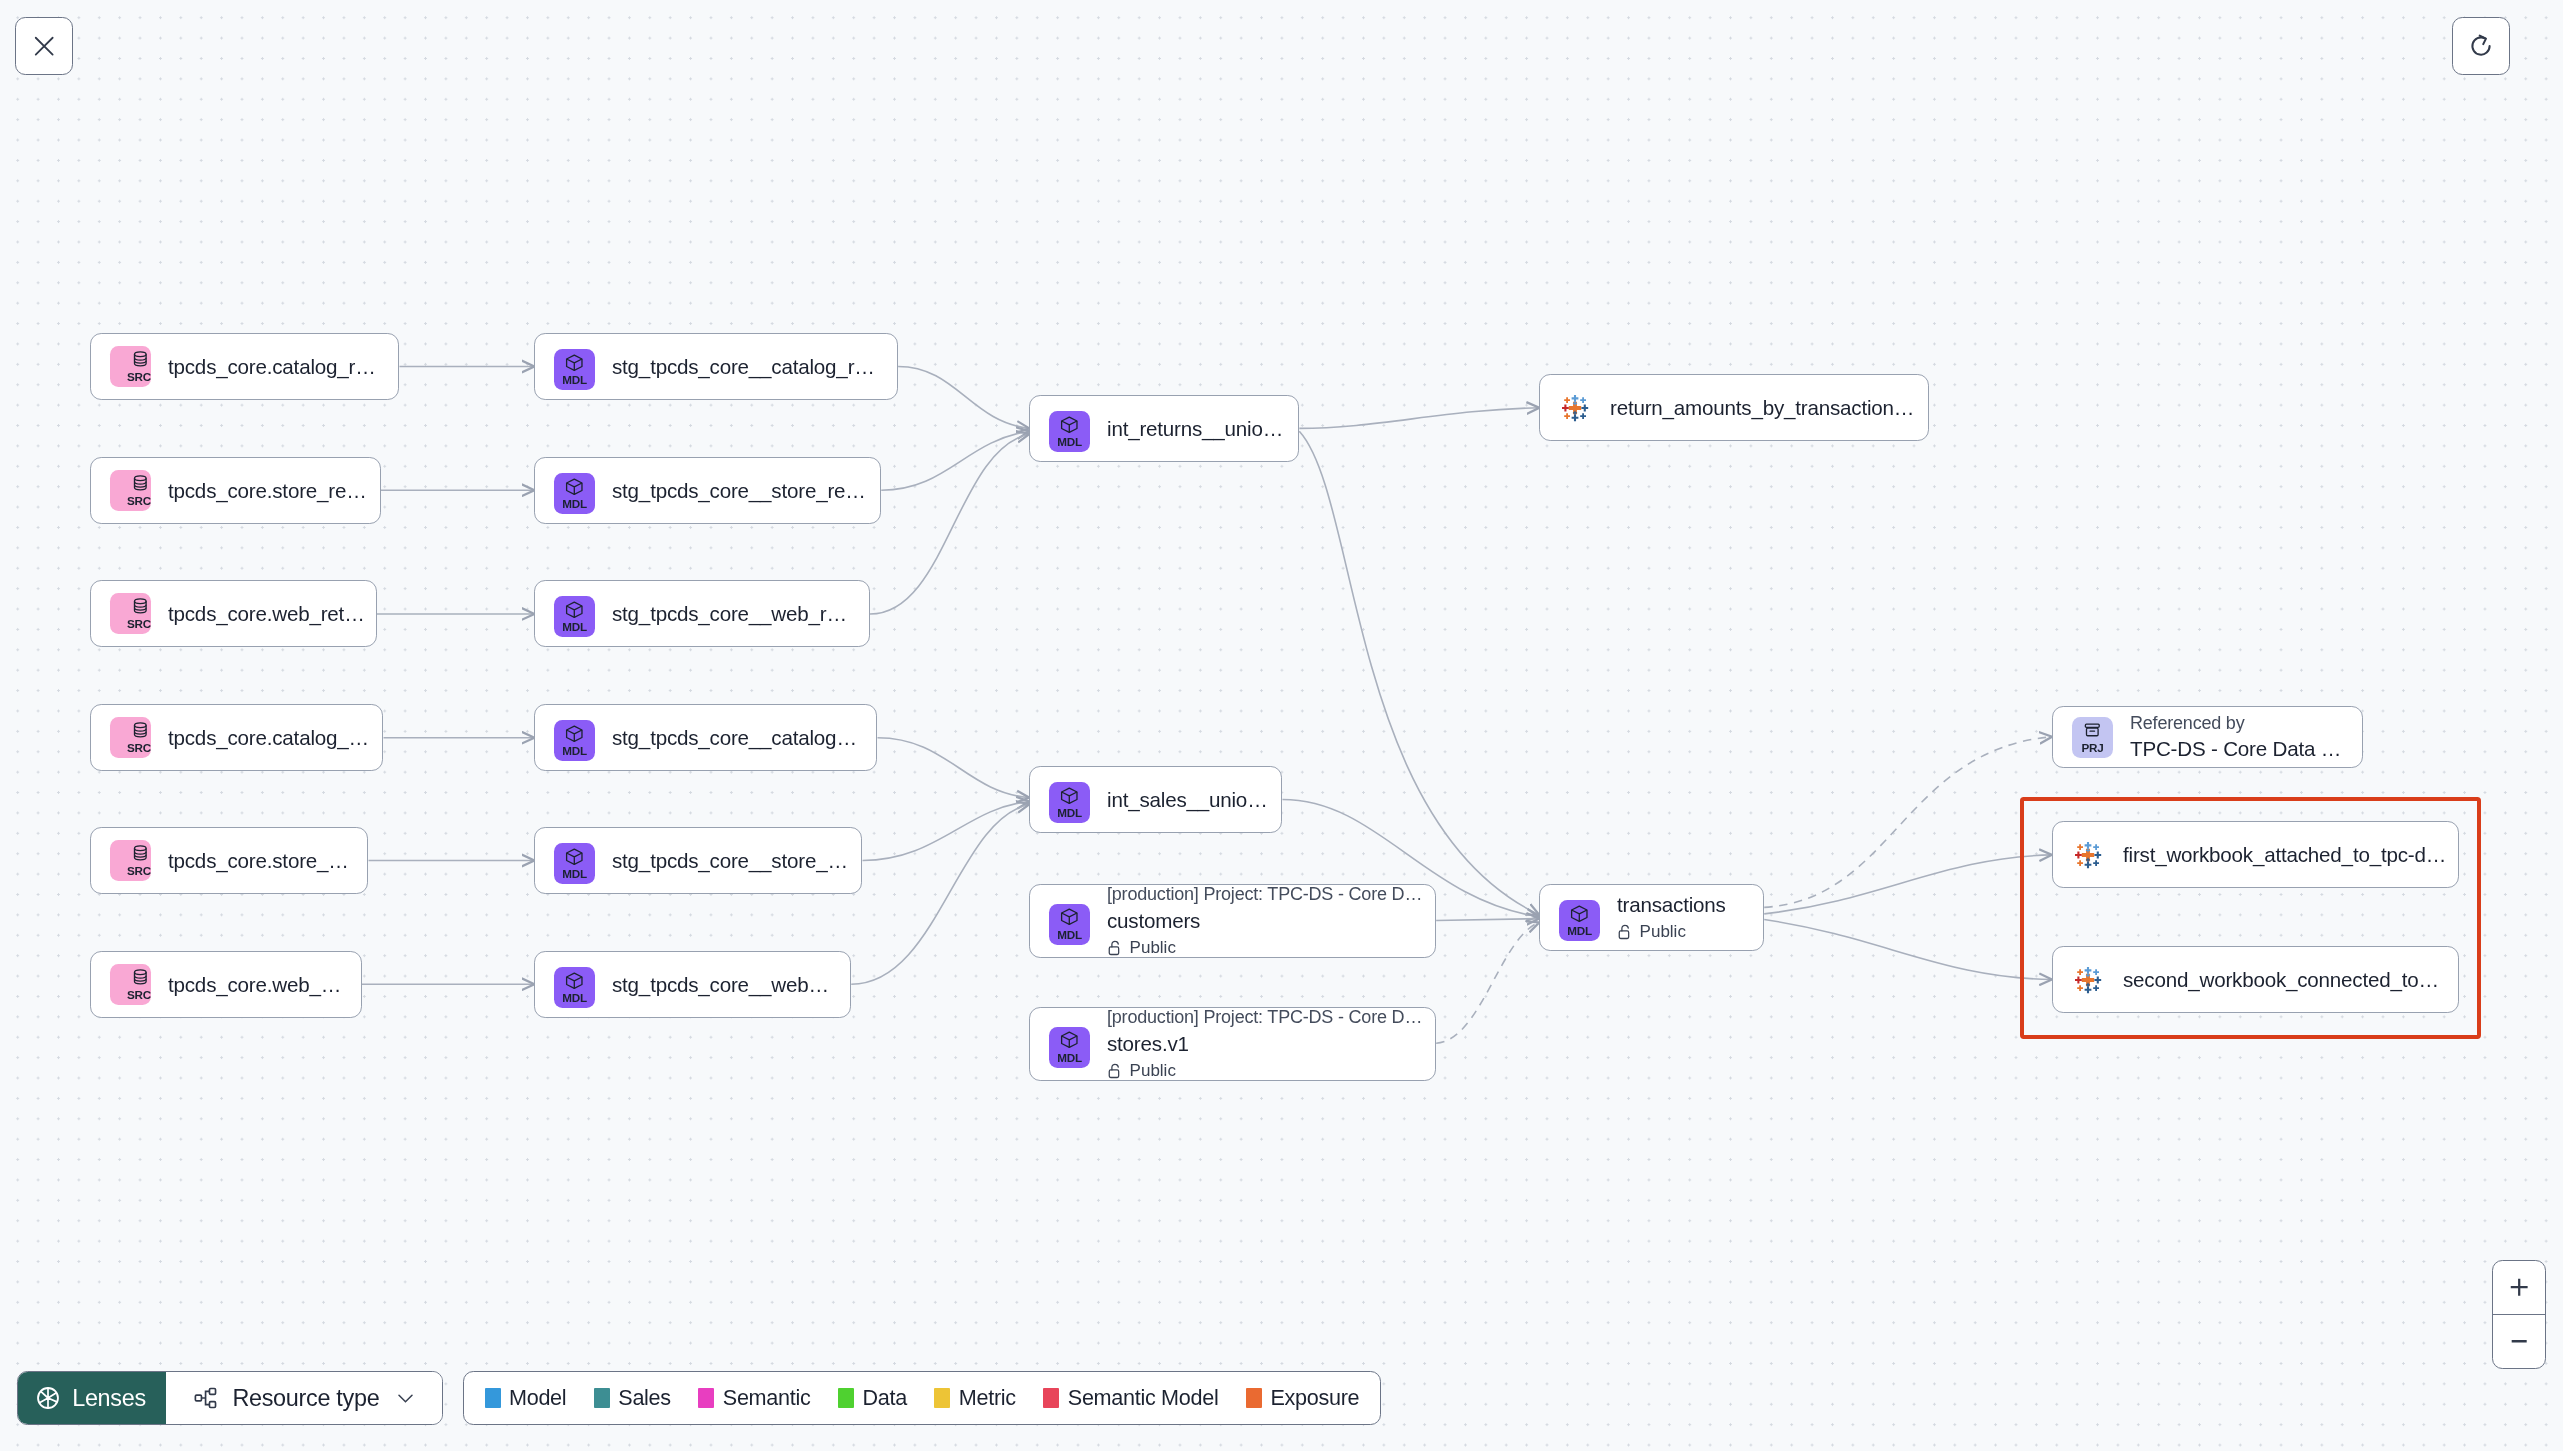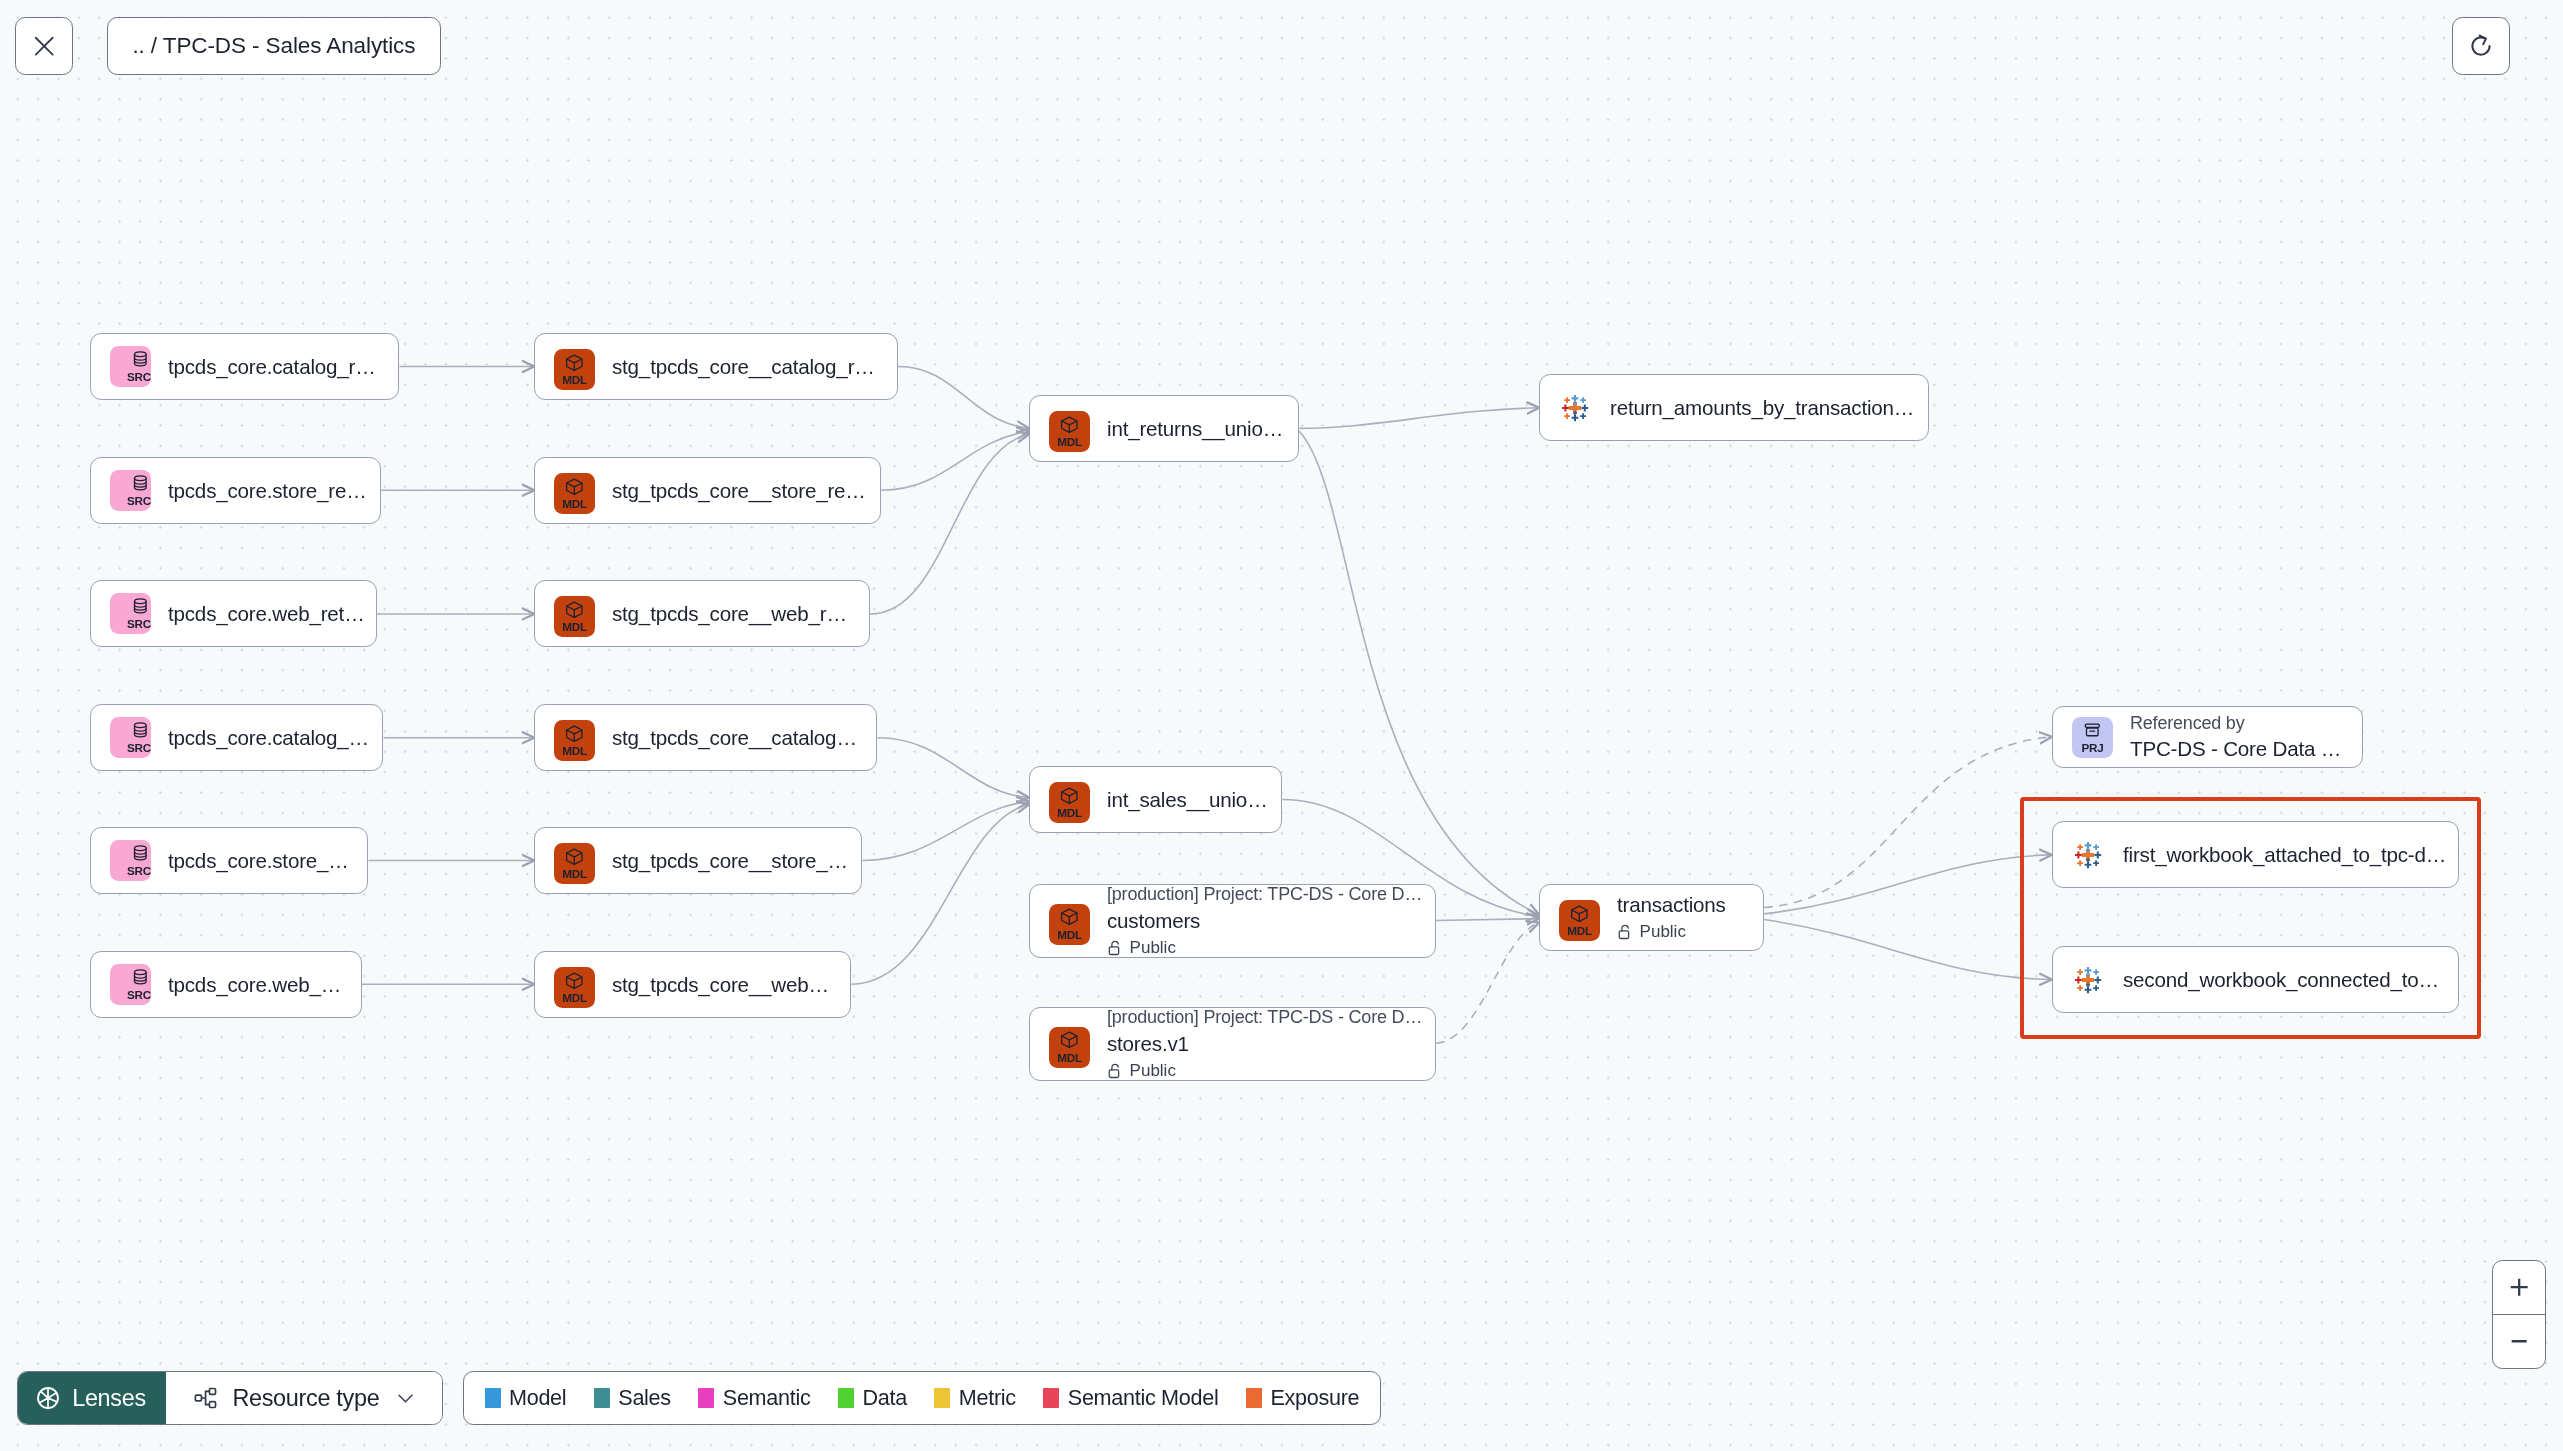--- a/index.html
+++ b/index.html
@@ -66,21 +66,21 @@
   }
   .node-badge {
     flex: 0 0 auto;
     width: 41px; height: 41px;
     border-radius: 8.4px;
     display: flex; flex-direction: column;
     align-items: center; justify-content: center;
     margin-right: 17px;
   }
   .node-badge.src { background: #f9a8d4; align-items: flex-end; }
-  .node-badge.mdl { background: #c2410c; margin-top: 6px; }
+  .node-badge.mdl { background: #8b5cf6; margin-top: 6px; }
   .node-badge.prj { background: #c3c5f2; }
   .node-badge svg { display: block; }
   .badge-text {
     font-size: 11.7px; font-weight: 600; color: #1c2230;
     line-height: 1; margin-top: 1.9px; letter-spacing: -0.2px;
   }
   .node-label {
     font-size: 20.6px; color: #1c2230; letter-spacing: -0.2px;
     white-space: nowrap; overflow: hidden; text-overflow: ellipsis;
   }
@@ -197,23 +197,20 @@
     </g>
   </svg>
 
   <div class="topbar">
     <div class="close-btn">
       <svg width="24.4" height="24.4" viewBox="0 0 26 26">
         <path d="M4,4 L22,22 M22,4 L4,22" stroke="#323a4a" stroke-width="1.9" fill="none" stroke-linecap="round"></path>
       </svg>
     </div>
 
-    <div class="breadcrumb-btn">
-      <span>.. / TPC-DS - Sales Analytics</span>
-    </div>
 
 
     <div class="refresh-btn">
       <svg width="28" height="28" viewBox="0 0 26 26">
         <path d="M21,13 A8,8 0 1 1 16.4,5.8" fill="none" stroke="#323a4a" stroke-width="1.9" stroke-linecap="round"></path>
         <path d="M11.8,3.3 L17.6,6.1 L15.1,11.3" fill="none" stroke="#323a4a" stroke-width="1.9" stroke-linecap="round" stroke-linejoin="round"></path>
       </svg>
     </div>
   </div>
 

